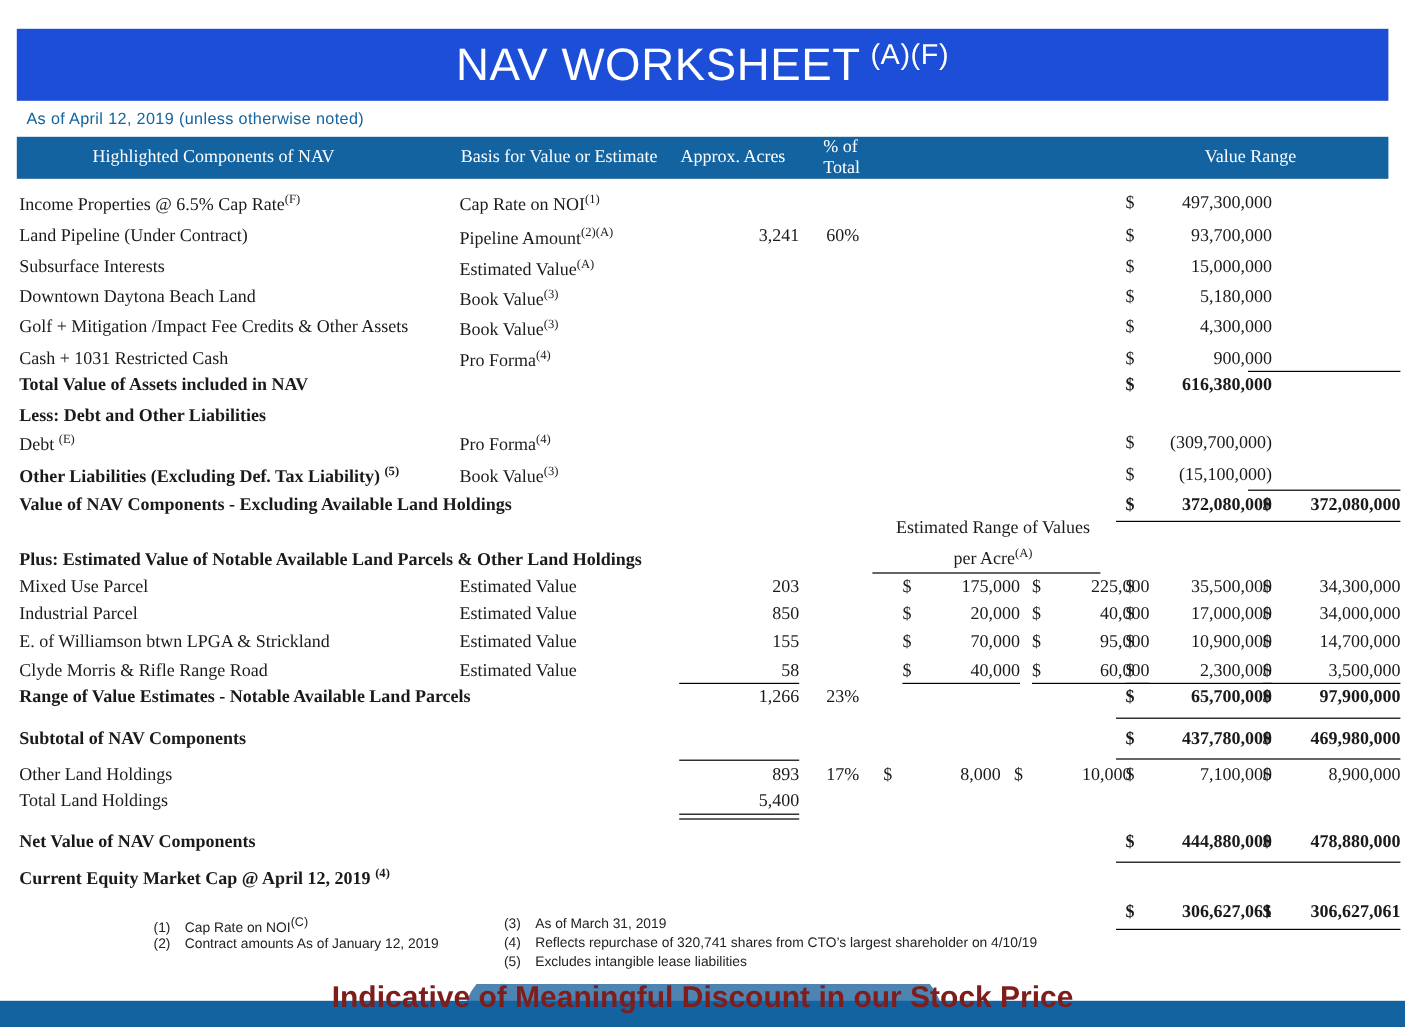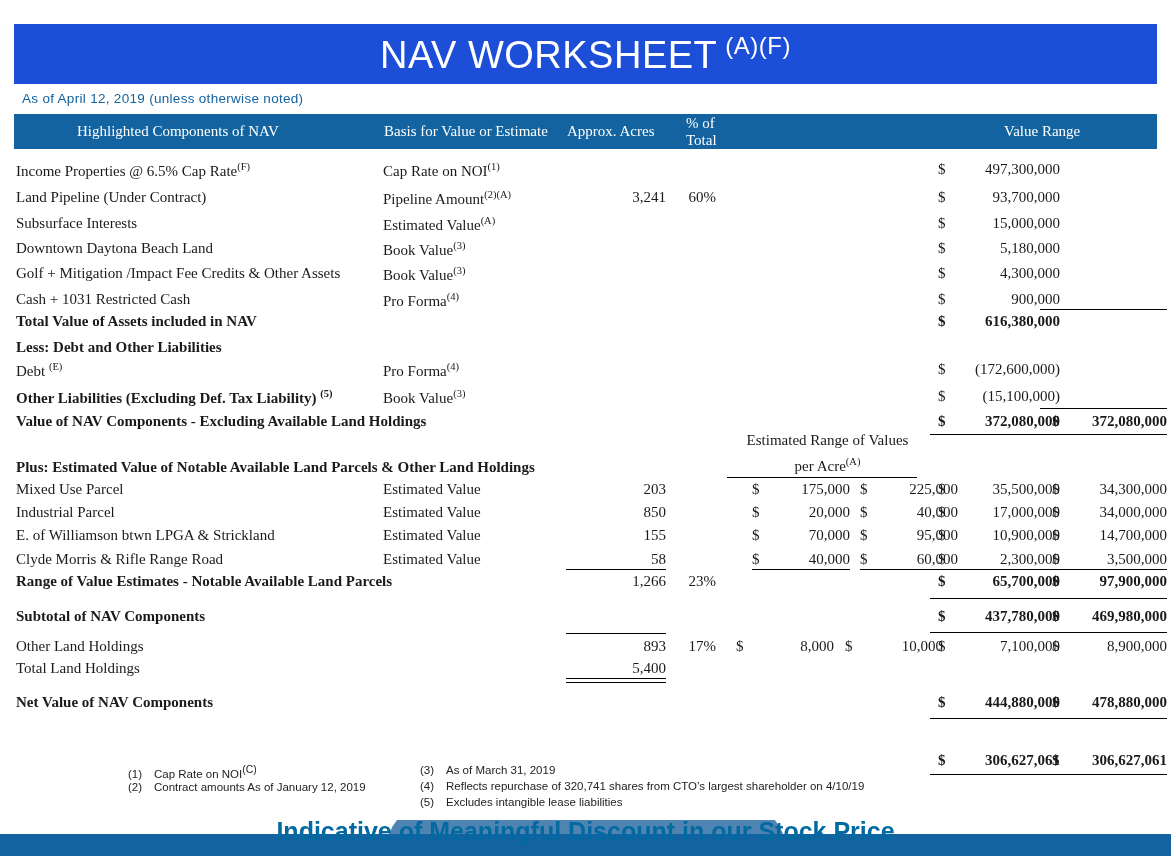--- a/index.html
+++ b/index.html
@@ -84,21 +84,21 @@
   }
   .band-blue{
     position:absolute;left:0;bottom:0;width:1171px;height:22px;background:#1263a0;
   }
   .band-arc{
     position:absolute;left:386px;bottom:6px;width:400px;height:46px;
     background:#2f6ea5;border-radius:200px 200px 0 0;opacity:.85;
   }
   .band-text{
     position:absolute;left:0;bottom:2px;width:1171px;text-align:center;
-    font-family:"Liberation Sans", sans-serif;font-weight:bold;font-size:25px;color:#0369a1;
+    font-family:"Liberation Sans", sans-serif;font-weight:bold;font-size:25px;color:#7f1d1d;
   }
 </style>
 </head>
 <body>
 
 <div class="page">
 
   <div class="title-bar">
     <div class="title">
       <span>NAV WORKSHEET</span><span class="title-sup">(A)(F)</span>
@@ -171,21 +171,21 @@
   </div>
 
   <div class="row" style="top:339px">
     <span class="lbl b">Less: Debt and Other Liabilities</span>
   </div>
 
   <div class="row" style="top:361px">
     <span class="lbl"><span>Debt</span> <sup>(E)</sup></span>
     <span class="basis"><span>Pro Forma</span><sup>(4)</sup></span>
     <span class="dolA">$</span>
-    <span class="numA">(172,600,000)</span>
+    <span class="numA">(309,700,000)</span>
   </div>
 
   <div class="row" style="top:388px">
     <span class="lbl b"><span>Other Liabilities (Excluding Def. Tax Liability)</span> <sup>(5)</sup></span>
     <span class="basis" style="font-weight:normal"><span>Book Value</span><sup>(3)</sup></span>
     <span class="dolA">$</span>
     <span class="numA">(15,100,000)</span>
   </div>
 
   <div class="rule" style="left:1040px;top:408px;width:127px"></div>
@@ -315,20 +315,23 @@
 
   <div class="row" style="top:694px">
     <span class="lbl b">Net Value of NAV Components</span>
     <span class="dolA b">$</span>
     <span class="numA b">444,880,000</span>
     <span class="dolB b">$</span>
     <span class="numB b">478,880,000</span>
   </div>
   <div class="rule" style="left:930px;top:718px;width:237px"></div>
 
+  <div class="row" style="top:723px">
+    <span class="lbl b"><span>Current Equity Market Cap @ April 12, 2019</span> <sup>(4)</sup></span>
+  </div>
   <div class="row" style="top:752px">
     <span class="dolA b">$</span>
     <span class="numA b">306,627,061</span>
     <span class="dolB b">$</span>
     <span class="numB b">306,627,061</span>
   </div>
   <div class="rule" style="left:930px;top:774px;width:237px"></div>
 
   <div class="fn" style="left:128px;top:763px">
     <span class="mk">(1)</span><span>Cap Rate on NOI</span><sup>(C)</sup>

